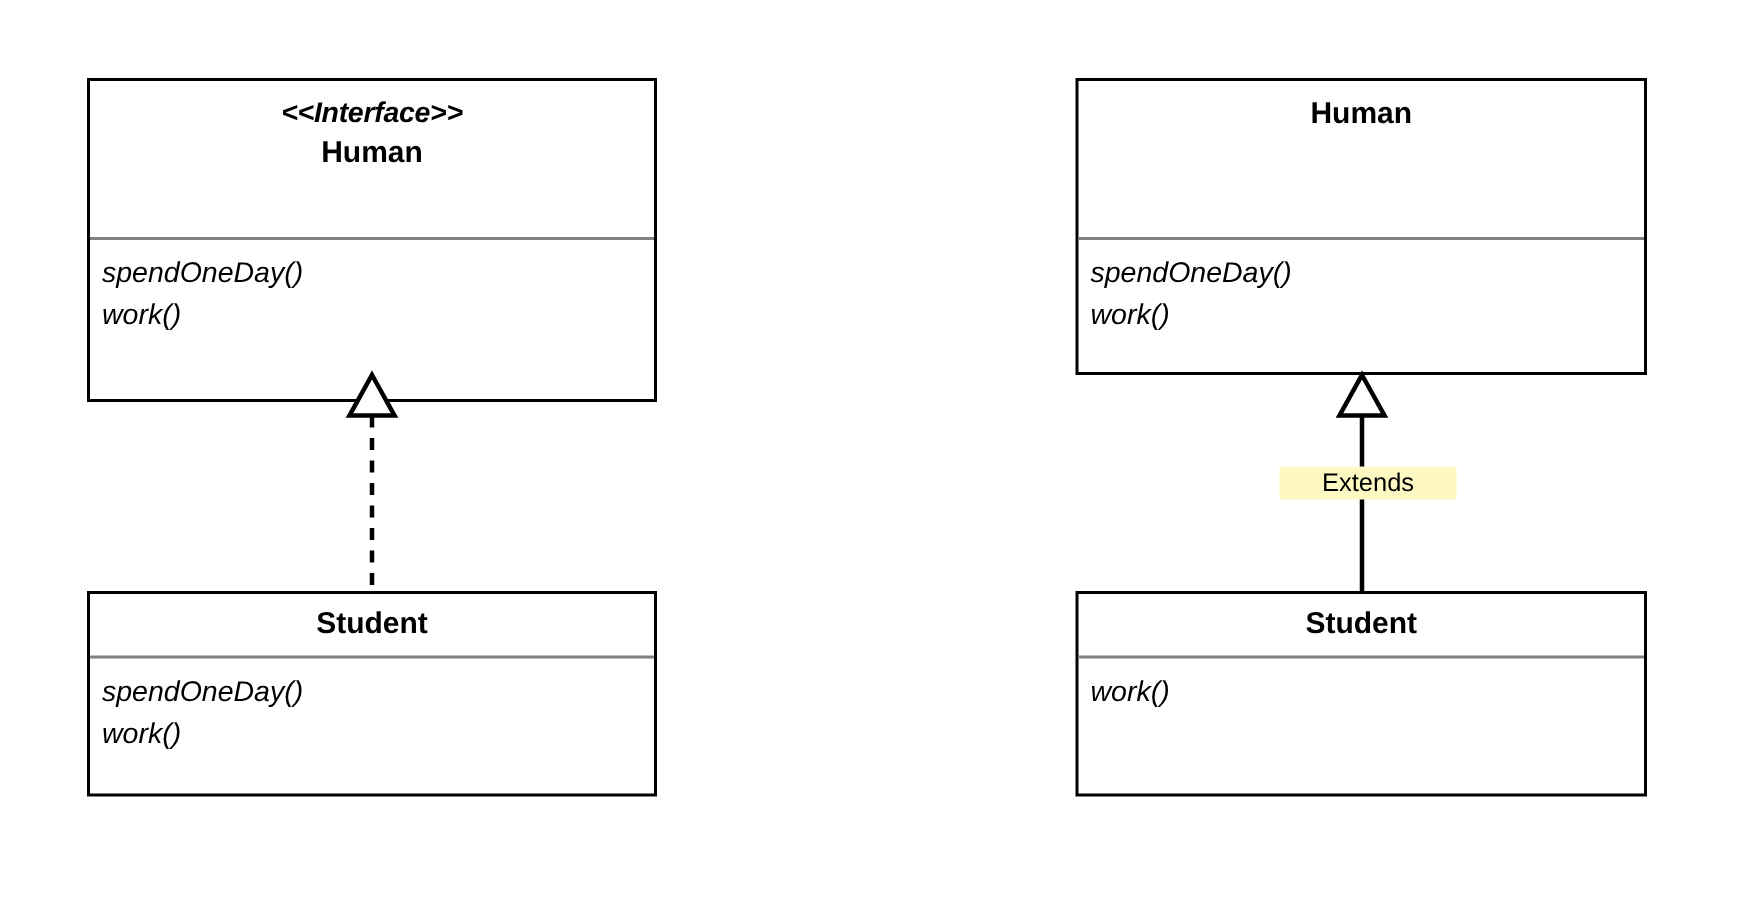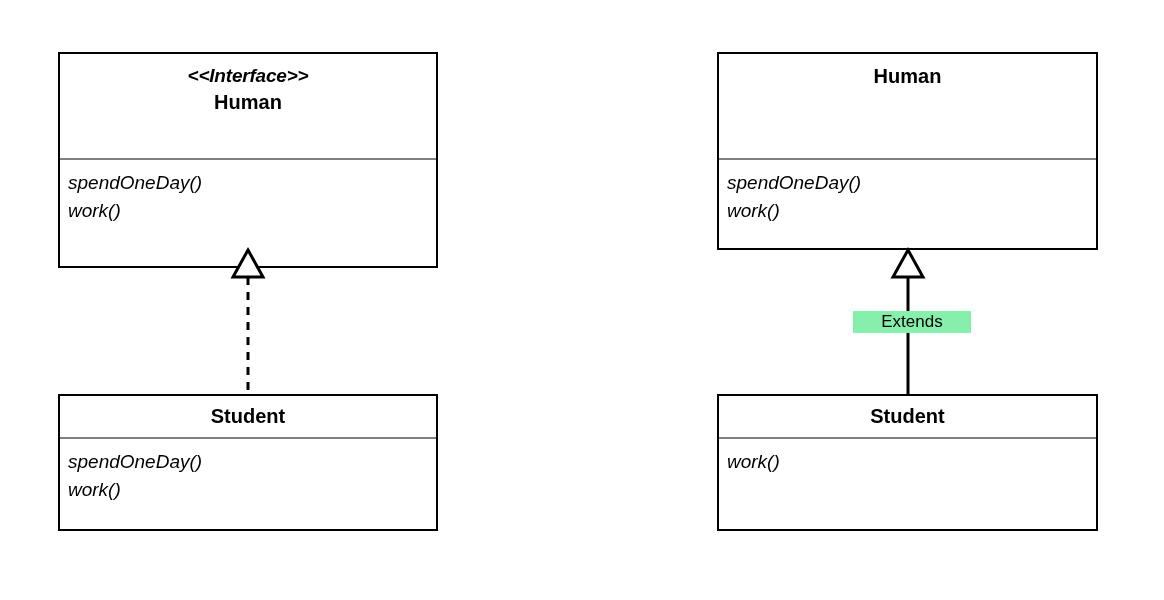--- a/index.html
+++ b/index.html
@@ -70,21 +70,21 @@
   }
 
   
   .connector {
     position: absolute;
     overflow: visible;
   }
 
   .edge-label {
     position: absolute;
-    background: #86efac;
+    background: #fef9c3;
     font-size: 17px;
     line-height: 20px;
     padding: 1px 4px;
     white-space: nowrap;
     text-align: center;
   }
 
   
   .vs-label {
     position: absolute;

